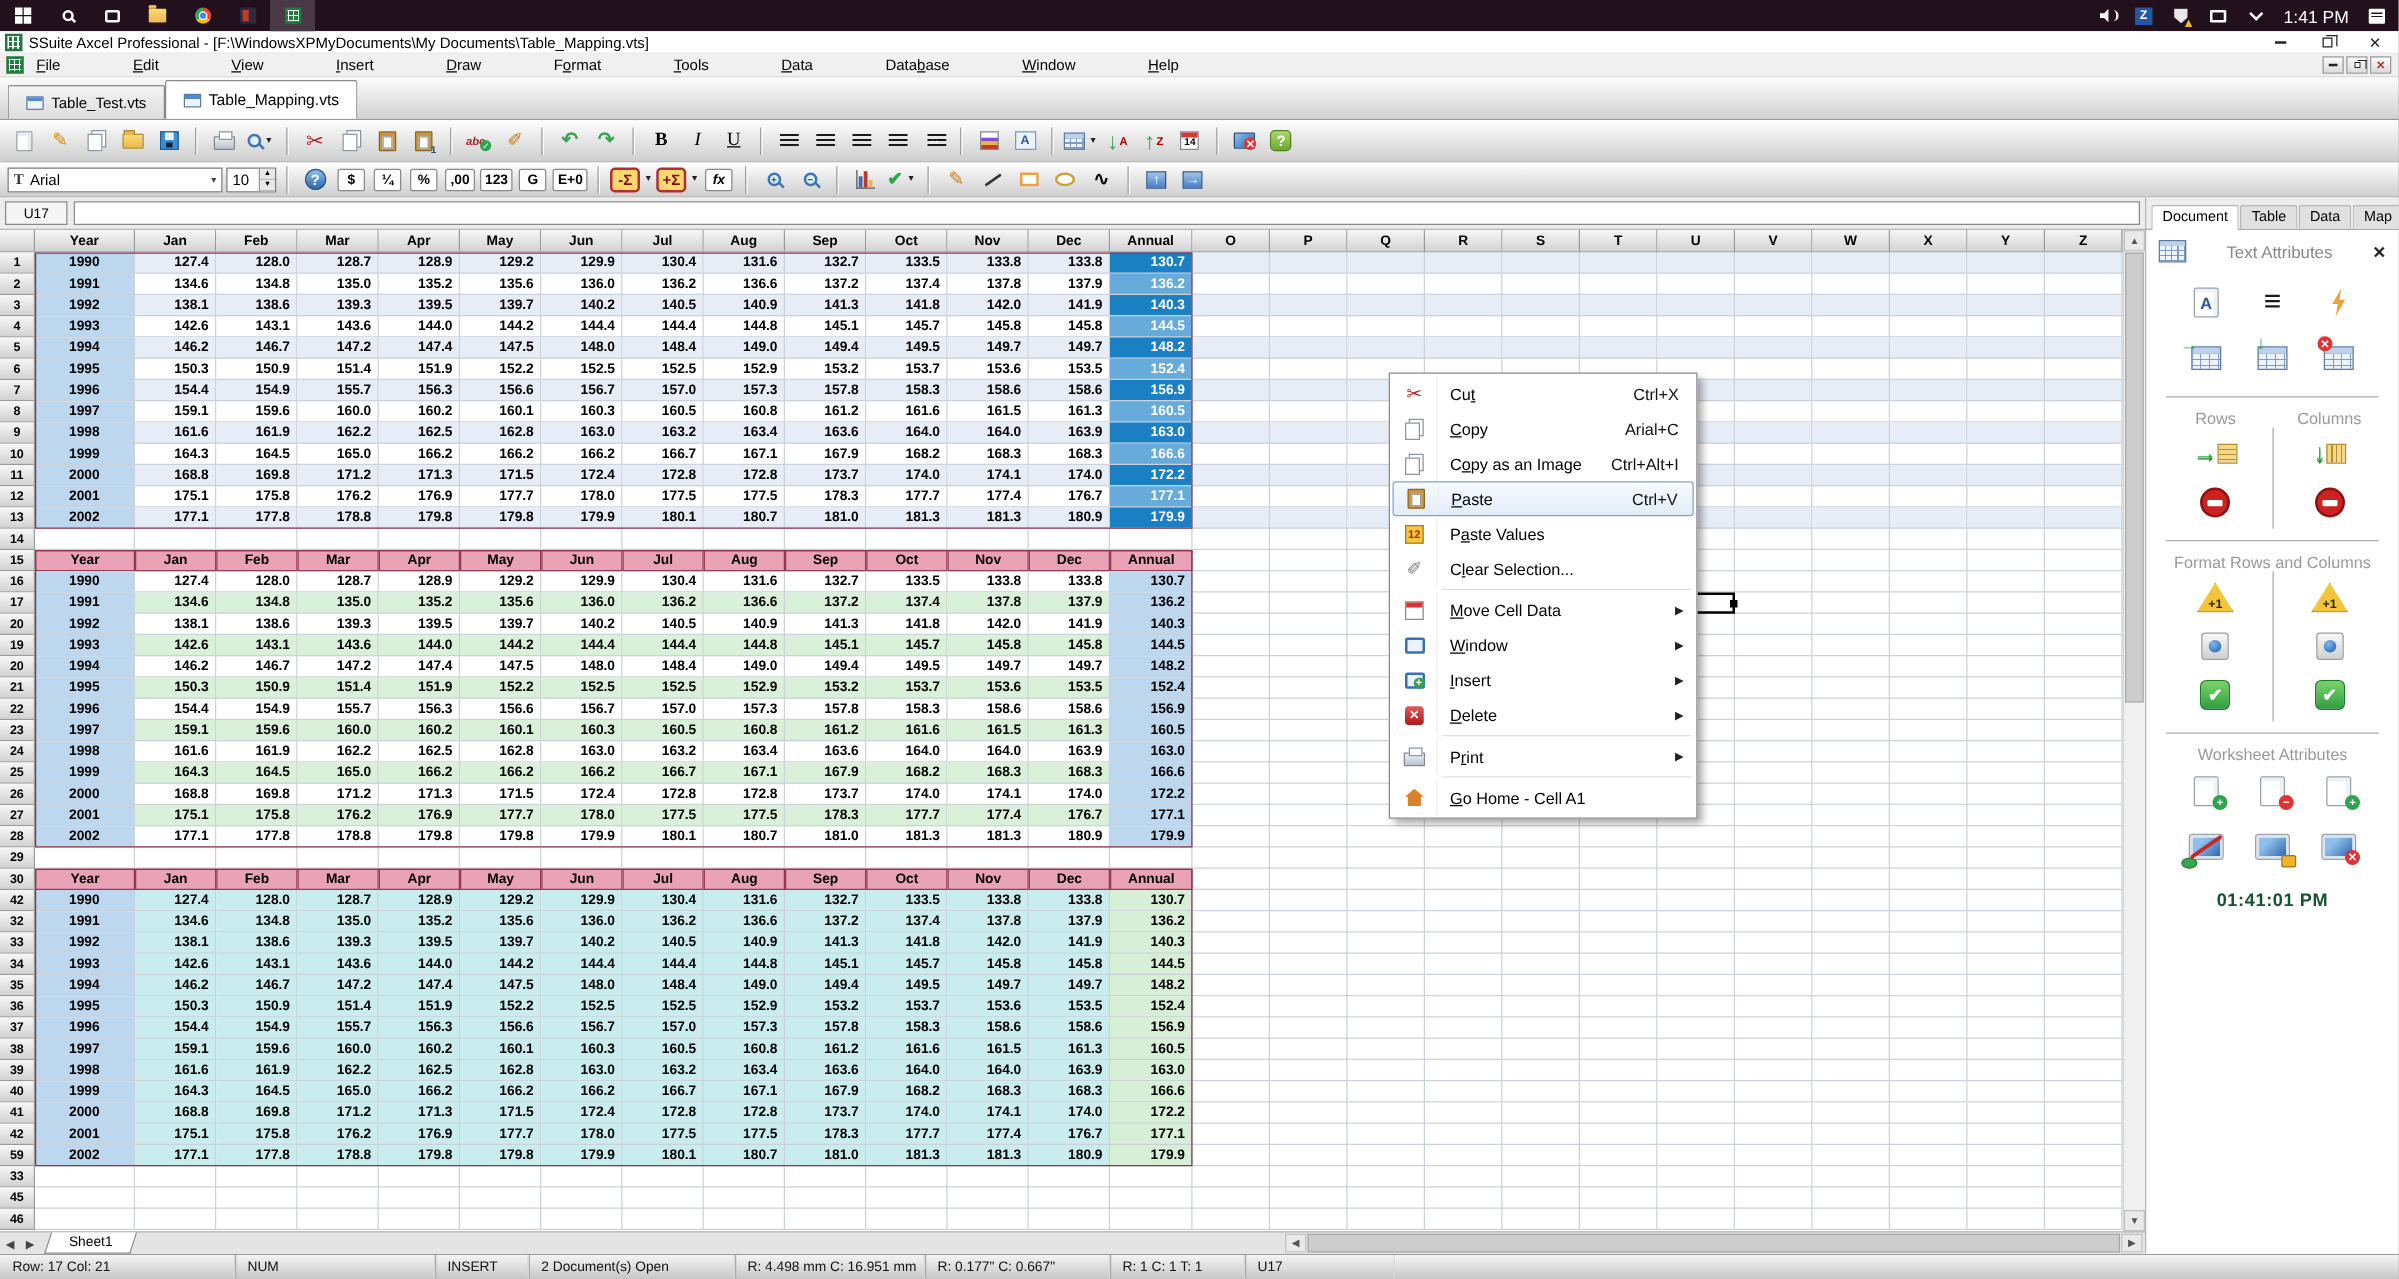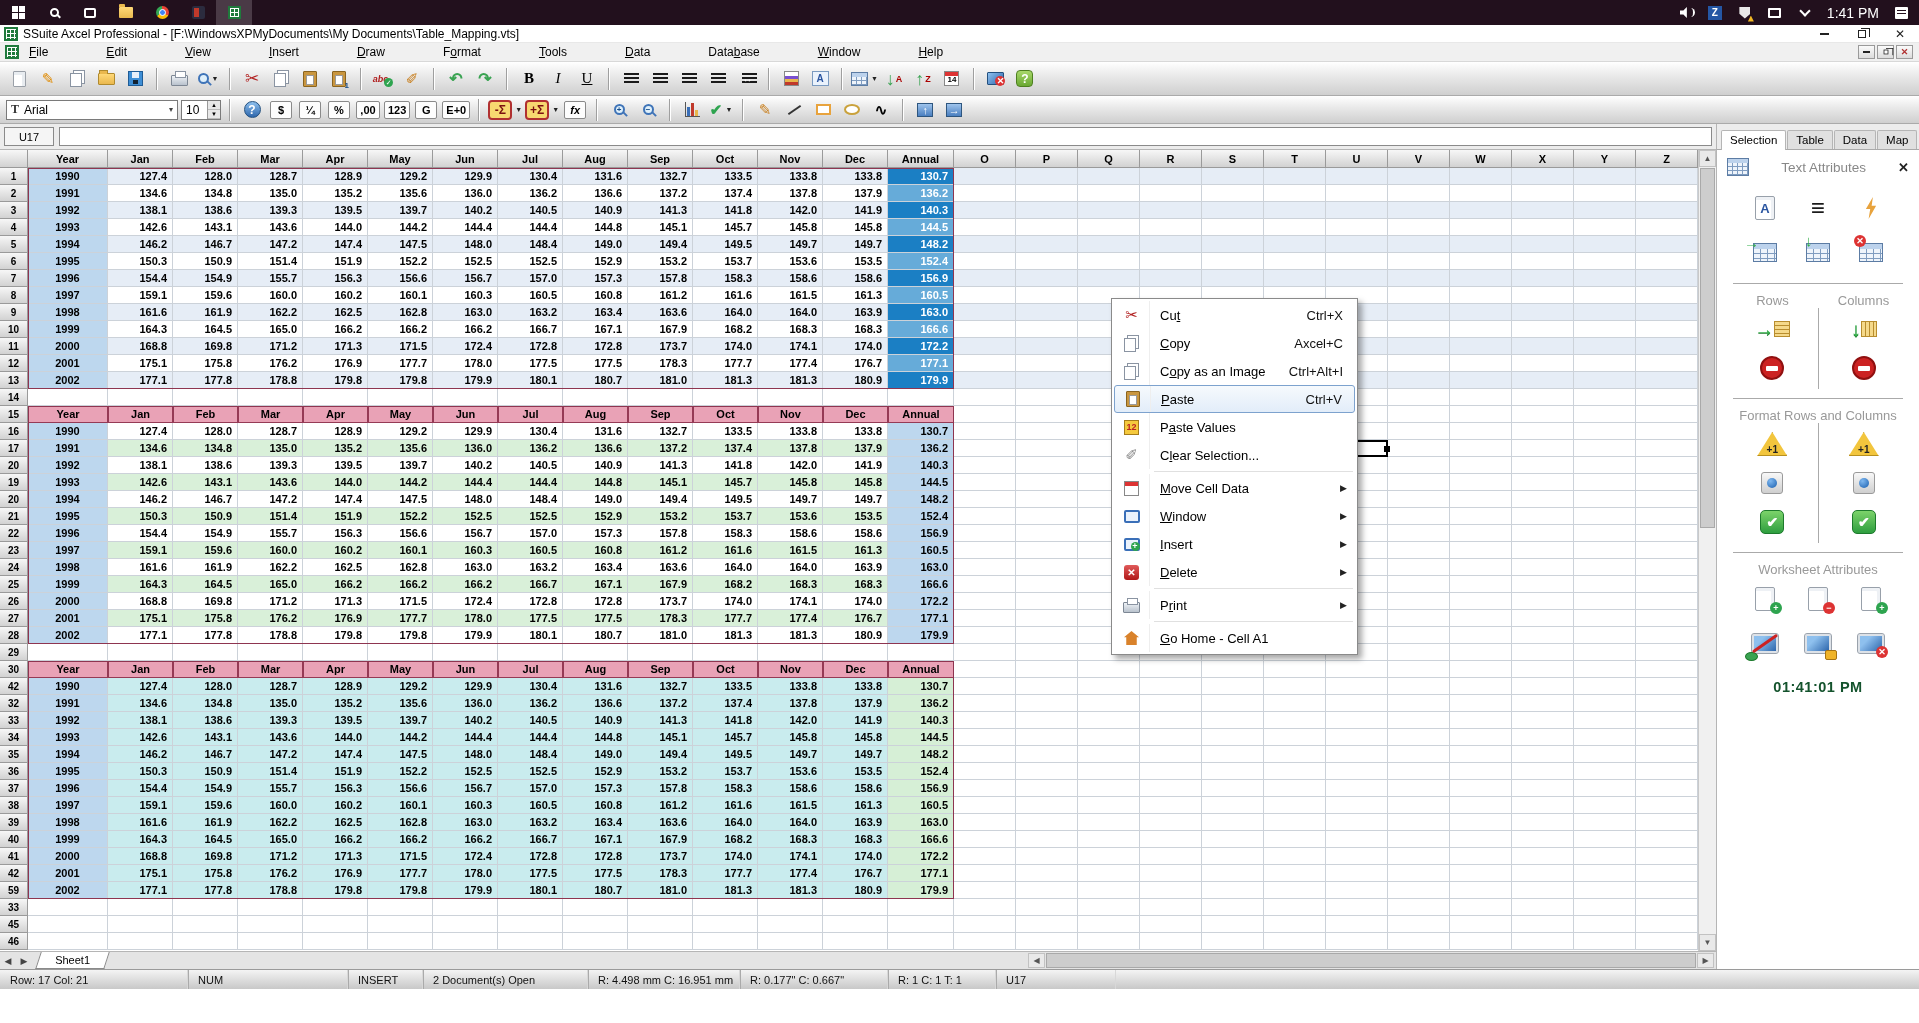--- a/index.html
+++ b/index.html
@@ -300,20 +300,30 @@
         <span class="mdib">
           <span class="i-min"></span>
         </span>
         <span class="mdib">
           <span class="i-rest"></span>
         </span>
         <span class="mdib close">✕</span>
       </span>
     </div>
 
+  <div class="doctabs" id="doctabs">
+      <div class="dtab">
+        <span class="wic"></span>
+        <span>Table_Test.vts</span>
+      </div>
+      <div class="dtab active">
+        <span class="wic"></span>
+        <span>Table_Mapping.vts</span>
+      </div>
+    </div>
 
   <div class="tbar tb1" id="toolbar1">
       <span class="tbtn">
         <span class="i-page"></span>
       </span>
       <span class="tbtn">
         <span class="gly" style="color: rgb(224, 138, 0);">✎</span>
       </span>
       <span class="tbtn">
         <span class="i-copies"></span>
@@ -1908,21 +1918,21 @@
         <span class="hscroll">
           <span class="hbtn">◀</span>
           <span class="hthumb"></span>
           <span class="hbtn">▶</span>
         </span>
       </div>
     </div>
 
     <div class="panel">
       <div class="ptabs" id="ptabs">
-          <span class="ptab active">Selection</span>
+          <span class="ptab active">Document</span>
           <span class="ptab">Table</span>
           <span class="ptab">Data</span>
           <span class="ptab">Map</span>
         </div>
       <div class="pbody">
         <div class="phead">
           <span class="i-grid"></span>
           <span class="ttl">Text Attributes</span>
           <span class="px">✕</span>
         </div>
@@ -2060,21 +2070,21 @@
           <span style="color: rgb(178, 34, 34); font-size: 15px;">✂</span>
         </span>
         <span class="mlabel">Cu<u>t</u></span>
         <span class="msc">Ctrl+X</span>
       </div>
       <div class="mi">
         <span class="mic">
           <span class="i-copies"></span>
         </span>
         <span class="mlabel"><u>C</u>opy</span>
-        <span class="msc">Axcel+C</span>
+        <span class="msc">Arial+C</span>
       </div>
       <div class="mi">
         <span class="mic">
           <span class="i-copies"></span>
         </span>
         <span class="mlabel">C<u>o</u>py as an Image</span>
         <span class="msc">Ctrl+Alt+I</span>
       </div>
       <div class="mi hl">
         <span class="mic">

